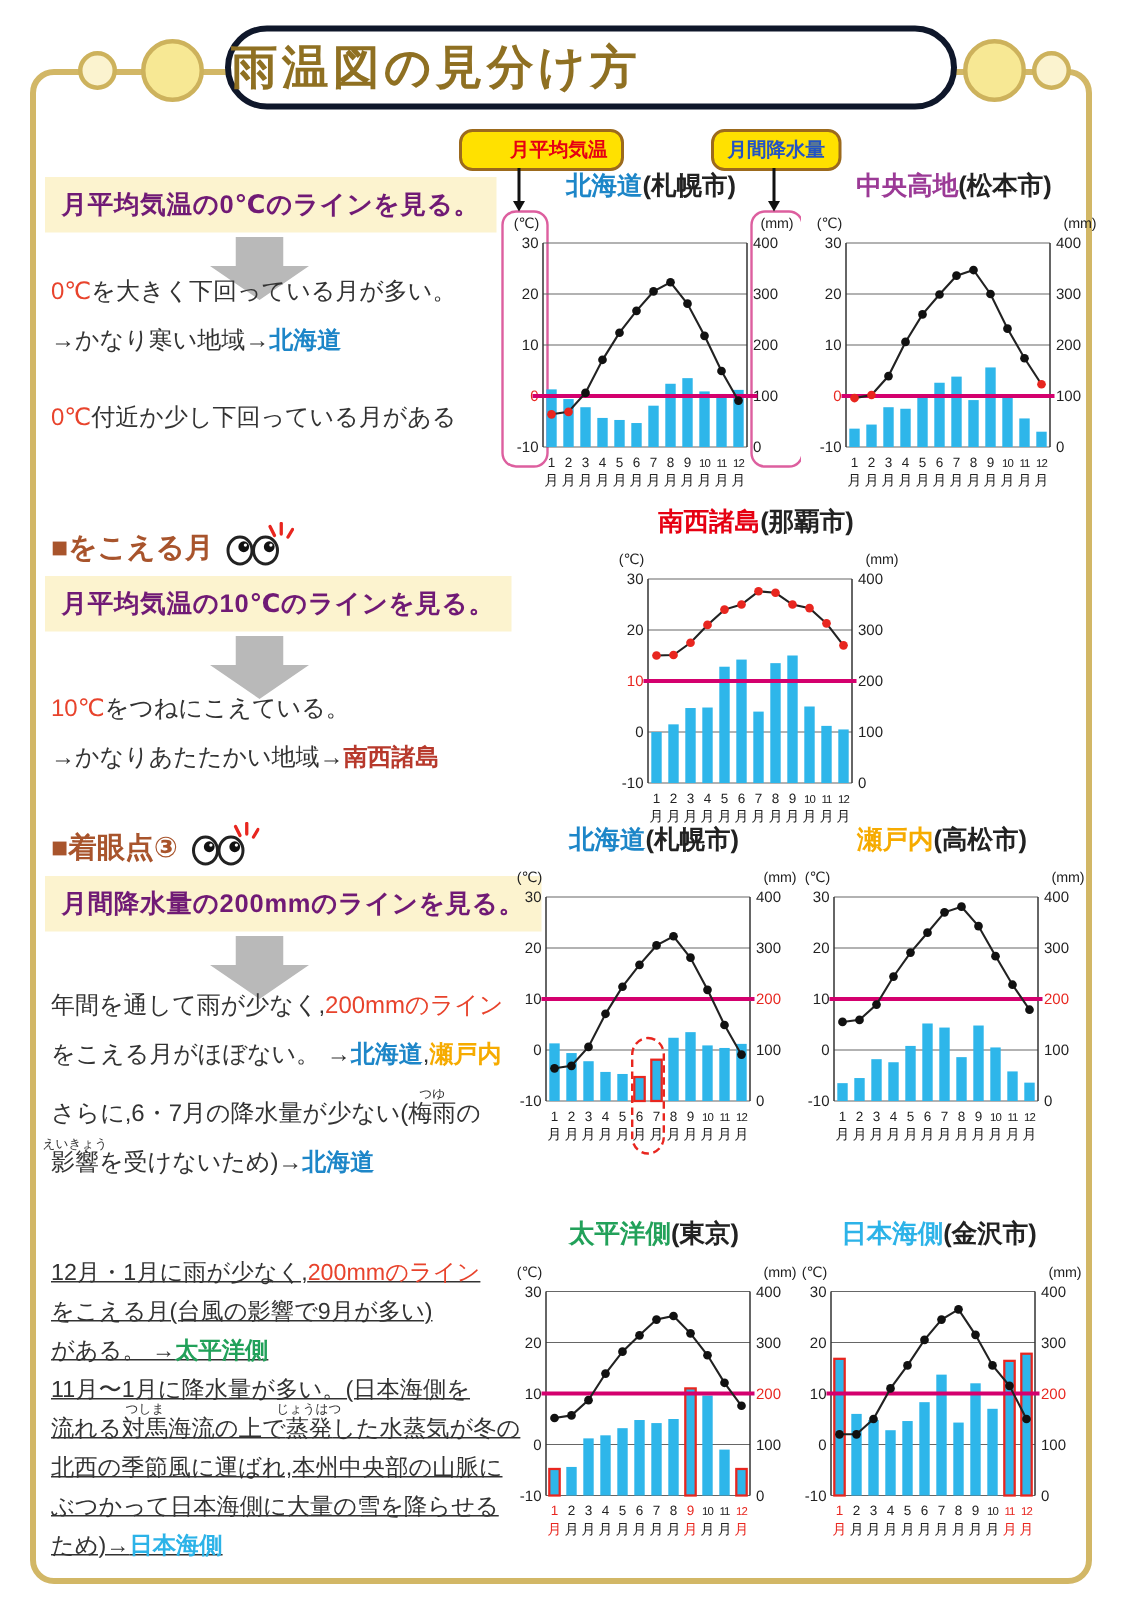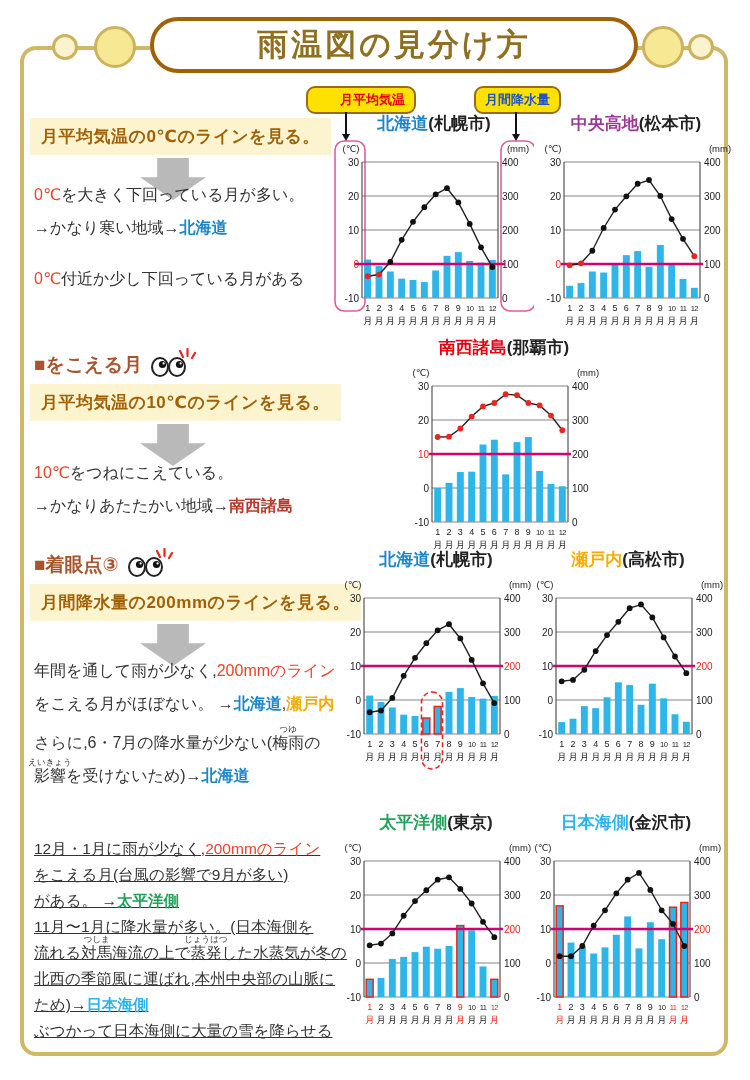--- a/index.html
+++ b/index.html
@@ -2,24 +2,24 @@
 <html><head>
 <meta charset="utf-8">
 <style>
   html,body{margin:0;padding:0;background:#fff;}
   body{font-family:"Liberation Sans","DejaVu Sans",sans-serif;}
   #page{position:relative;width:750px;height:1080px;background:#fff;overflow:hidden;}
   .frame{position:absolute;left:20px;top:46px;width:708px;height:1010px;border:4px solid #d2b766;border-radius:16px;box-sizing:border-box;background:#fff;}
   .deco{position:absolute;border-radius:50%;border:3px solid #cdb25c;box-sizing:border-box;z-index:2;}
   .deco.big{width:42px;height:42px;background:#f7e894;}
   .deco.small{width:26px;height:26px;background:#fbf3cf;}
-  .title-pill{position:absolute;left:150px;top:17px;width:488px;height:56px;background:#fff;border:4px solid #a16207;border-radius:32px;box-sizing:border-box;display:flex;align-items:center;justify-content:center;z-index:3;}
+  .title-pill{position:absolute;left:150px;top:17px;width:488px;height:56px;background:#fff;border:4px solid #0f172a;border-radius:32px;box-sizing:border-box;display:flex;align-items:center;z-index:3;}
   .title-pill span{font-size:31px;font-weight:bold;color:#8f7022;letter-spacing:3px;}
   .sec-head{position:absolute;display:flex;align-items:flex-end;gap:8px;font-size:19px;font-weight:bold;color:#a8542c;z-index:1;}
-  .hl-box{position:absolute;background:#fcf3cf;color:#a16207;font-size:17px;font-weight:bold;padding:7px 11px;letter-spacing:0.5px;}
+  .hl-box{position:absolute;background:#fcf3cf;color:#701a75;font-size:17px;font-weight:bold;padding:7px 11px;letter-spacing:0.5px;}
   .big-arrow{position:absolute;width:66px;height:42px;background:#b9b9b9;clip-path:polygon(26% 0,74% 0,74% 46%,100% 46%,50% 100%,0 46%,26% 46%);}
   .para{position:absolute;font-size:16px;color:#333;line-height:33px;white-space:nowrap;}
   .para.tight{font-size:15.5px;line-height:26px;text-decoration:underline;}
   .red{color:#e8432c;}
   .blue{color:#1d86c8;font-weight:bold;}
   .purple{color:#9b3a96;font-weight:bold;}
   .dred{color:#b7392c;font-weight:bold;}
   .orange{color:#f6ab00;font-weight:bold;}
   .green{color:#22a15a;font-weight:bold;}
   .cyan{color:#2cb3e8;font-weight:bold;}
@@ -112,22 +112,22 @@
 
   <div class="para tight" style="left:34px;top:836px">
       <div><span>12月・1月に雨が少なく,</span><span class="red">200mmのライン</span></div>
       <div><span>をこえる月(台風の影響で9月が多い)</span></div>
       <div><span>がある。 →</span><span class="green">太平洋側</span></div>
     </div>
   <div class="para tight" style="left:34px;top:914px">
       <div><span>11月〜1月に降水量が多い。(日本海側を</span></div>
       <div><span>流れる</span><span class="ruby">対馬<span class="rt">つしま</span></span><span>海流の上で</span><span class="ruby">蒸発<span class="rt">じょうはつ</span></span><span>した水蒸気が冬の</span></div>
       <div><span>北西の季節風に運ばれ,本州中央部の山脈に</span></div>
+      <div><span>ぶつかって日本海側に大量の雪を降らせる</span></div>
       <div><span>ため)→</span><span class="cyan">日本海側</span></div>
-      <div><span>ぶつかって日本海側に大量の雪を降らせる</span></div>
     </div>
 
   <div id="charts">
       <div class="chart" style="left: 334px; top: 112px;"><div class="chart-title"><span style="color: rgb(29, 134, 200);">北海道</span><span class="city">(札幌市)</span></div><svg width="200" height="198" viewBox="0 0 200 198">
           <rect x="1" y="3" width="30" height="170" rx="9" fill="none" stroke="#dd5f9f" stroke-width="1.6"></rect>
           <rect x="167" y="3" width="34" height="170" rx="9" fill="none" stroke="#dd5f9f" stroke-width="1.6"></rect>
           <text x="17" y="14" text-anchor="middle" font-size="9.5" fill="#222">(℃)</text>
           <text x="184" y="14" text-anchor="middle" font-size="9.5" fill="#222">(mm)</text>
           <line x1="28" y1="24" x2="164" y2="24" stroke="#666" stroke-width="0.8"></line>
           <text x="25" y="27.5" text-anchor="end" font-size="10" fill="#222">30</text>

